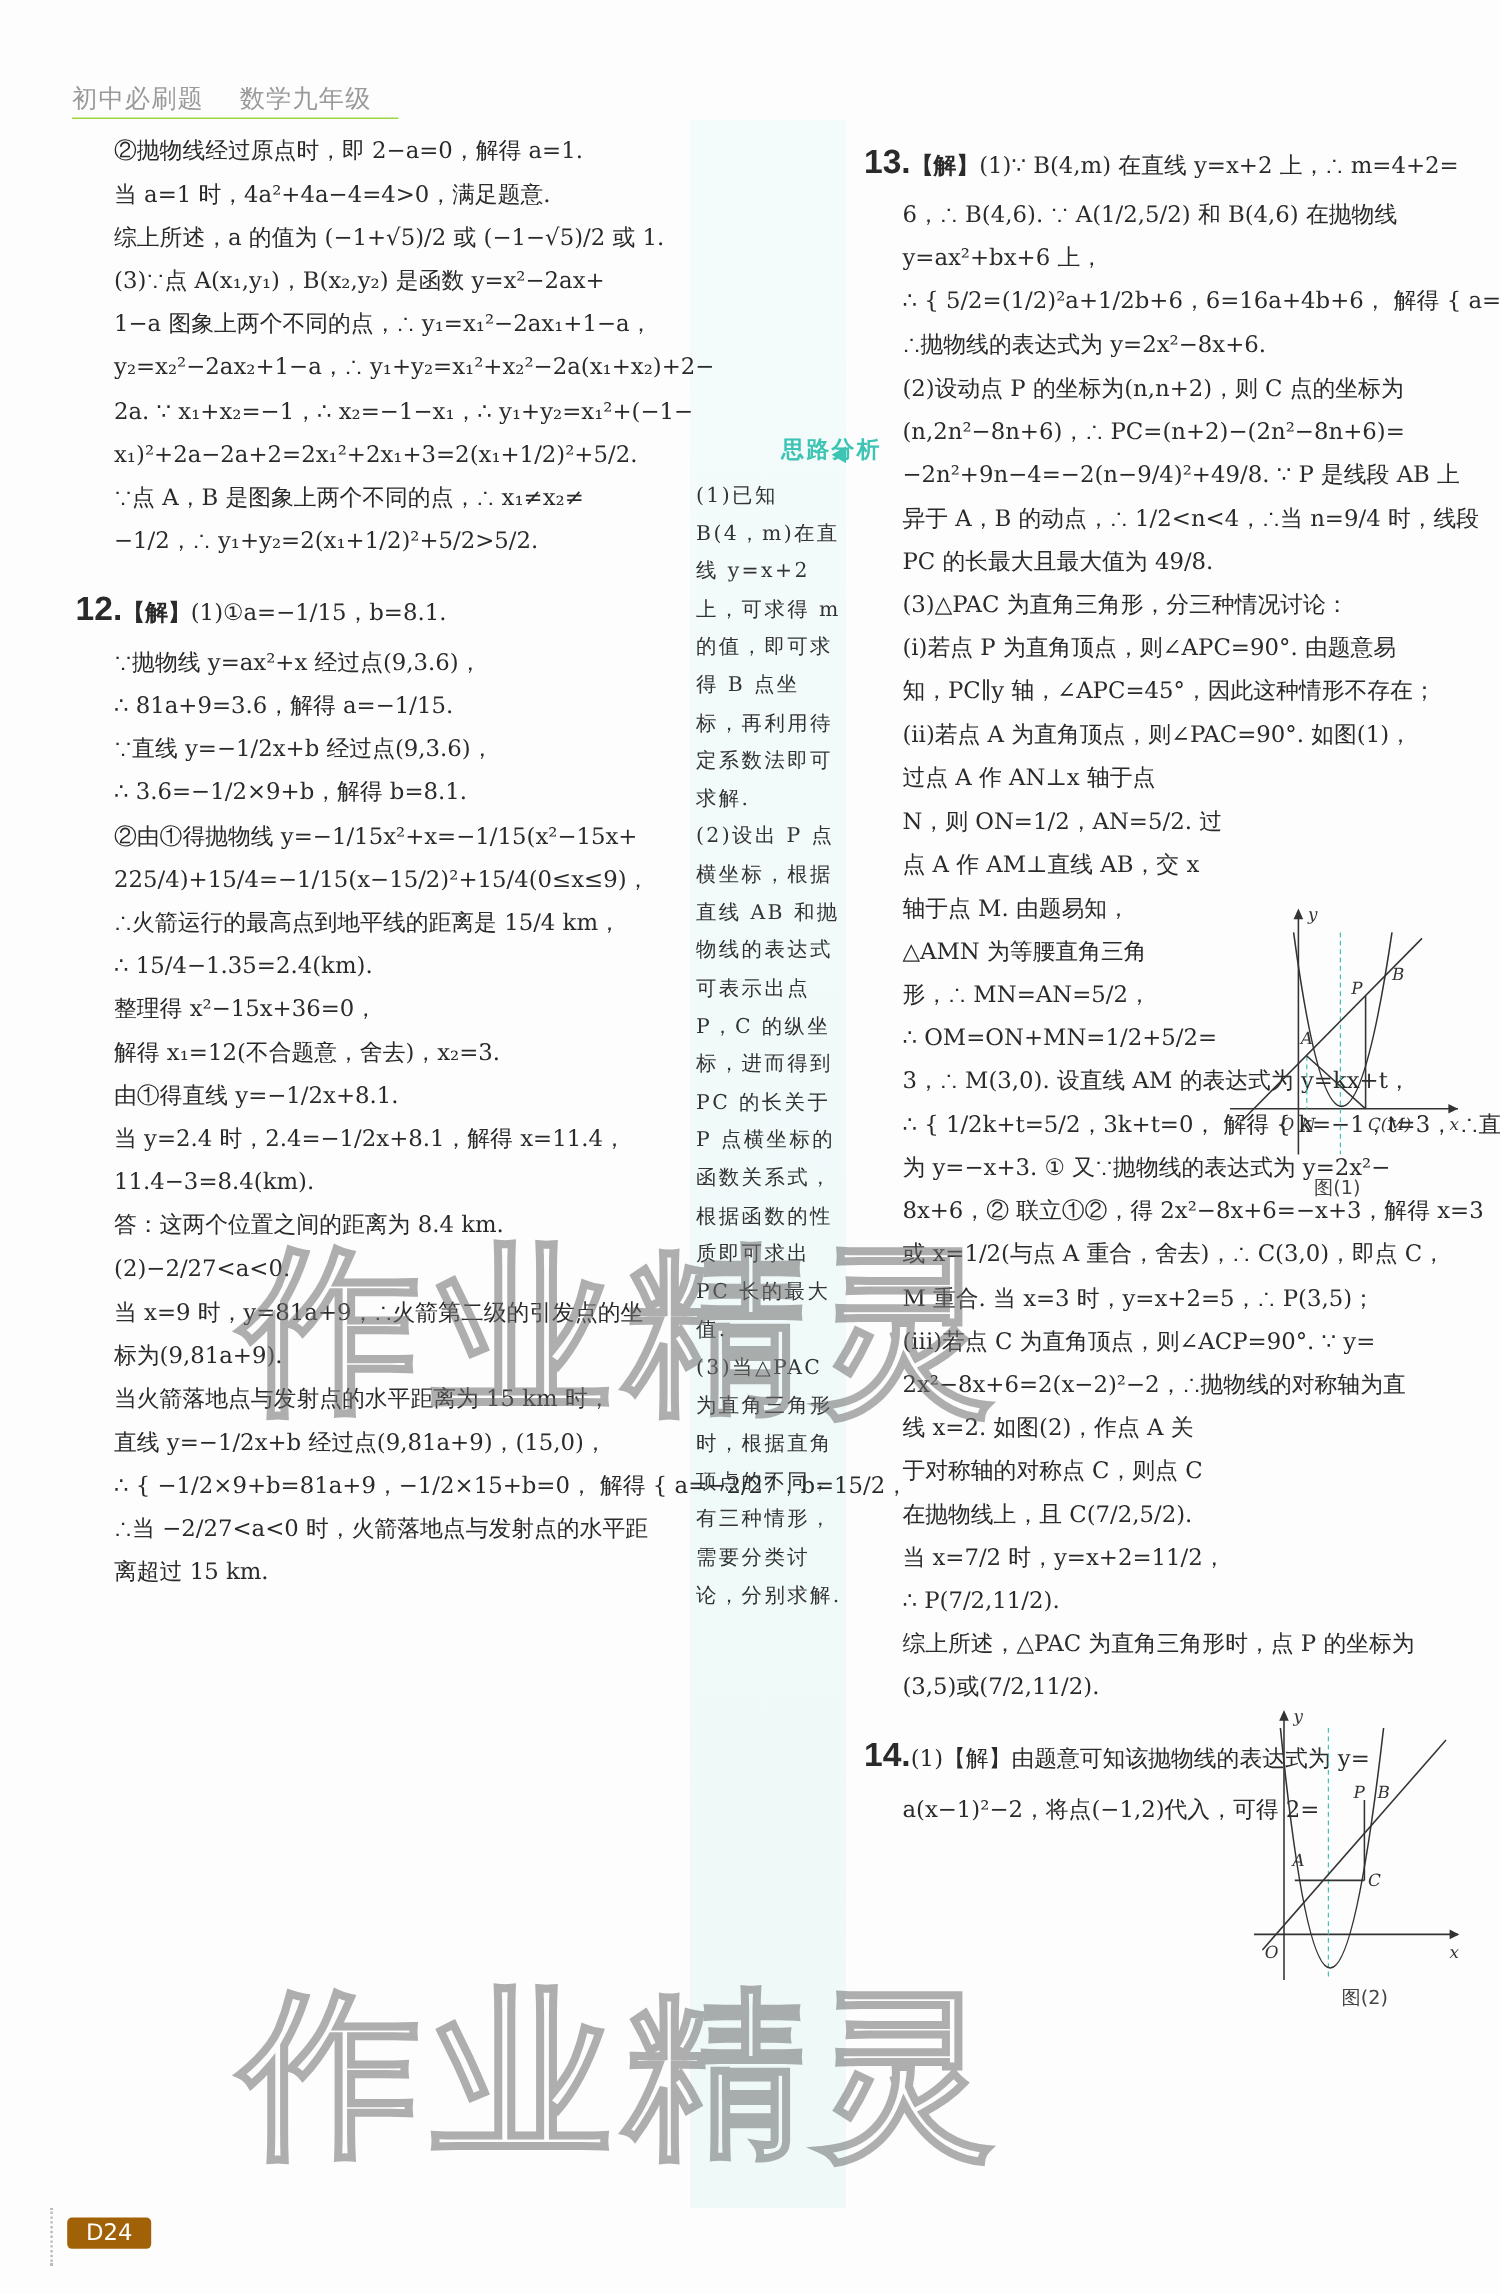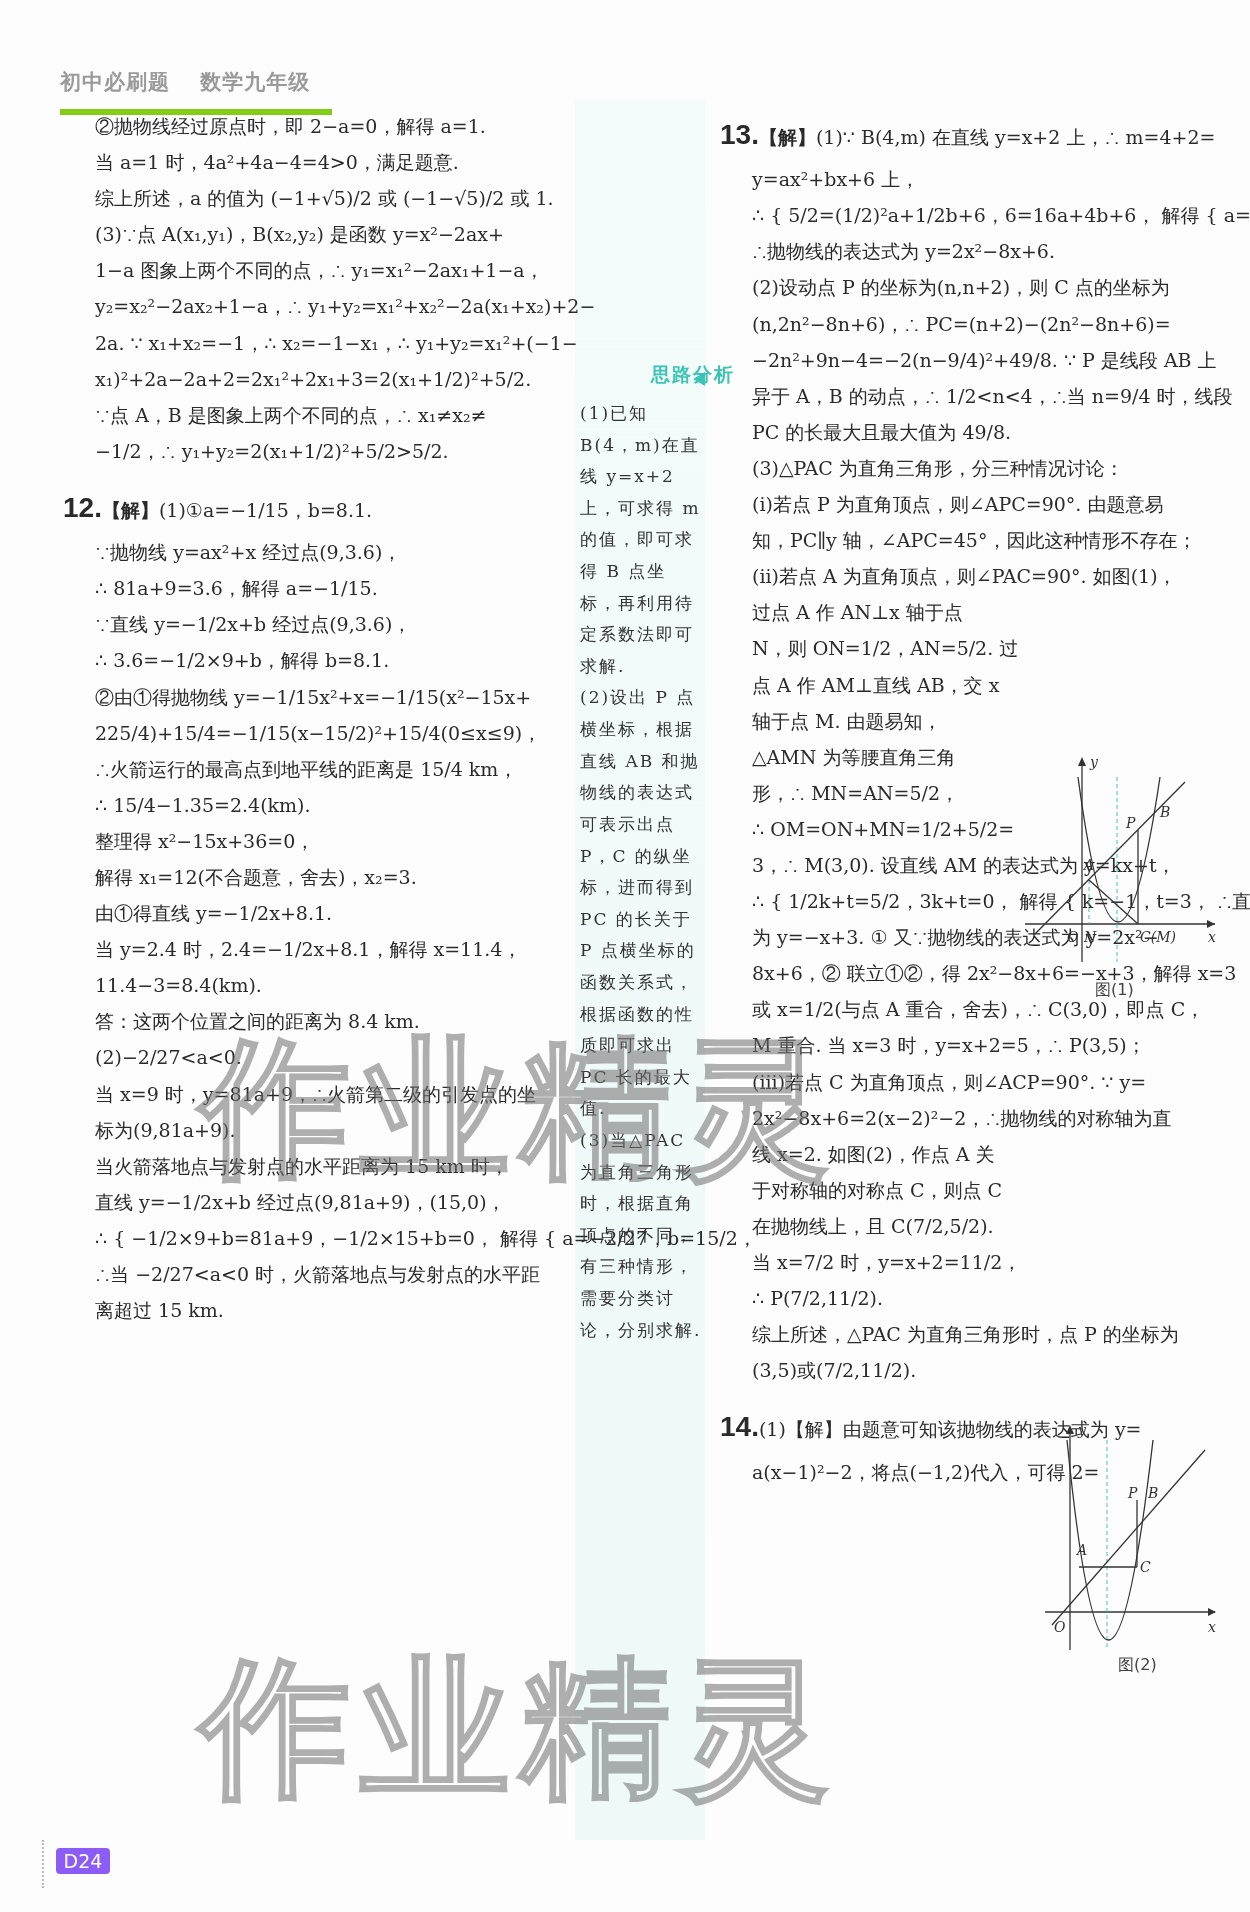--- a/index.html
+++ b/index.html
@@ -2,21 +2,21 @@
 <html><head>
 <meta charset="utf-8">
 <style>
   html, body { margin: 0; padding: 0; }
   body {
     width: 1250px; height: 1912px; background: #fdfdfd; position: relative; overflow: hidden;
     font-family: "DejaVu Serif", "Liberation Serif", serif; color: #2a2a2a;
   }
   .header {
     position: absolute; left: 60px; top: 68px; font-family: "DejaVu Sans", sans-serif;
-    font-size: 21px; color: #9a9a9a; letter-spacing: 1px; border-bottom: 6px solid #84cc16; padding-bottom: 13px; font-weight: bold;
+    font-size: 21px; color: #9a9a9a; letter-spacing: 1px; border-bottom: 1px solid #84cc16; padding-bottom: 2px;
   }
   .header span { margin-right: 22px; }
   .col { position: absolute; font-size: 19px; line-height: 1.9; }
   .left { left: 95px; top: 108px; width: 470px; }
   .right { left: 752px; top: 108px; width: 470px; }
   .side {
     position: absolute; left: 575px; top: 100px; width: 130px; height: 1740px;
     background: linear-gradient(to bottom, #f4fbfb, #eef9f8);
   }
   .side-title {
@@ -25,21 +25,21 @@
   }
   .side-text {
     position: absolute; left: 580px; top: 398px; width: 122px; font-size: 17px; line-height: 1.86;
     letter-spacing: 2px; color: #333;
   }
   .line { white-space: nowrap; }
   .qnum { font-family: Liberation Sans, sans-serif; font-weight: bold; font-size: 28px; margin-left: -32px; }
   .tag { font-family: "DejaVu Sans", sans-serif; font-weight: bold; }
   .gap { height: 12px; }
   .page-badge {
-    position: absolute; left: 56px; top: 1848px; width: 54px; height: 26px; background: #8b5cf6;
+    position: absolute; left: 56px; top: 1848px; width: 70px; height: 26px; background: #a16207;
     color: #fff; border-radius: 4px; font-family: "DejaVu Sans", sans-serif; font-size: 19px;
     text-align: center; line-height: 26px;
   }
   .dots { position: absolute; left: 42px; top: 1840px; width: 2px; height: 48px; border-left: 2px dotted #bbb; }
   .fig { position: absolute; }
   .fig-cap { position: absolute; font-size: 16px; color: #444; font-family: "DejaVu Sans", sans-serif; }
   .watermark {
     position: absolute; font-family: "DejaVu Sans", sans-serif; font-size: 150px; font-weight: bold;
     color: transparent; -webkit-text-stroke: 2px rgba(110,110,110,0.55); letter-spacing: 10px;
   }
@@ -98,20 +98,21 @@
   <div class="line">直线 y=−1/2x+b 经过点(9,81a+9)，(15,0)，</div>
   <div class="line">∴ { −1/2×9+b=81a+9，−1/2×15+b=0， 解得 { a=−2/27，b=15/2，</div>
   <div class="line">∴当 −2/27&lt;a&lt;0 时，火箭落地点与发射点的水平距</div>
   <div class="line">离超过 15 km.</div>
 </div>
 
 <div class="col right">
   <div class="line">
     <span class="qnum">13.</span><span class="tag">【解】</span><span>(1)∵ B(4,m) 在直线 y=x+2 上，∴ m=4+2=</span>
   </div>
+  <div class="line">6，∴ B(4,6). ∵ A(1/2,5/2) 和 B(4,6) 在抛物线</div>
   <div class="line">y=ax²+bx+6 上，</div>
   <div class="line">∴ { 5/2=(1/2)²a+1/2b+6，6=16a+4b+6， 解得 { a=2，b=−8，</div>
   <div class="line">∴抛物线的表达式为 y=2x²−8x+6.</div>
   <div class="line">(2)设动点 P 的坐标为(n,n+2)，则 C 点的坐标为</div>
   <div class="line">(n,2n²−8n+6)，∴ PC=(n+2)−(2n²−8n+6)=</div>
   <div class="line">−2n²+9n−4=−2(n−9/4)²+49/8. ∵ P 是线段 AB 上</div>
   <div class="line">异于 A，B 的动点，∴ 1/2&lt;n&lt;4，∴当 n=9/4 时，线段</div>
   <div class="line">PC 的长最大且最大值为 49/8.</div>
   <div class="line">(3)△PAC 为直角三角形，分三种情况讨论：</div>
   <div class="line">(i)若点 P 为直角顶点，则∠APC=90°. 由题意易</div>

